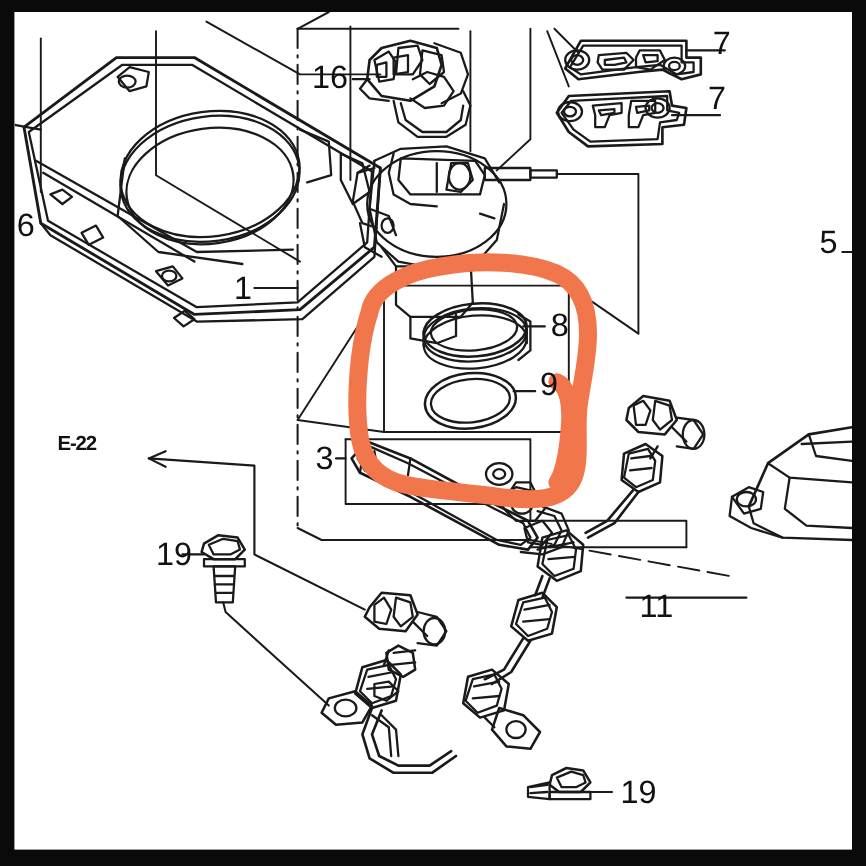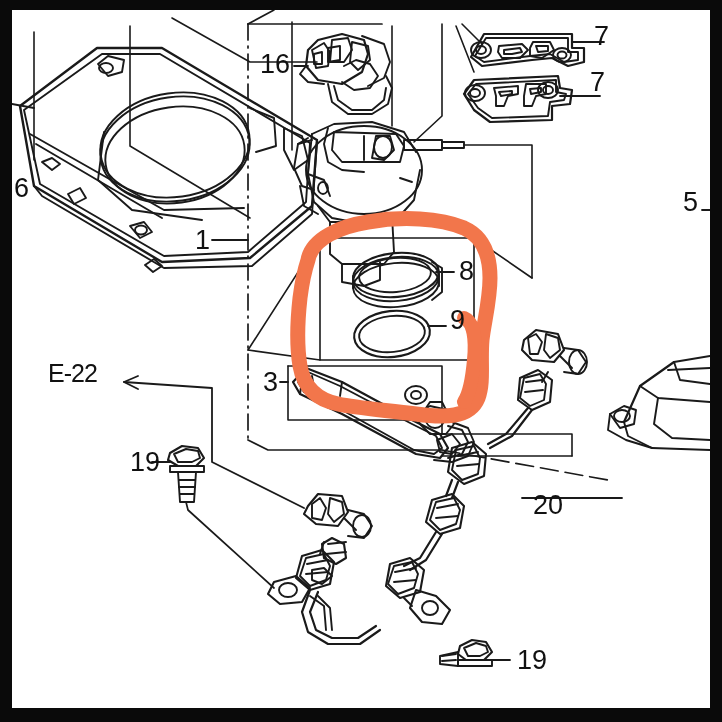--- a/index.html
+++ b/index.html
@@ -16,21 +16,21 @@
   .lbl{
     position:absolute;
     color:#111;
     font-family:"Liberation Sans", sans-serif;
     font-size:27px;
     line-height:1;
     letter-spacing:0px;
     white-space:nowrap;
     user-select:none;
   }
-  .lbl.bold{font-weight:normal;font-size:25px;letter-spacing:-1px;}
+  .lbl.bold{font-weight:bold;font-size:17px;letter-spacing:-1px;}
   #marker{position:absolute;left:0;top:0;width:698px;height:698px;pointer-events:none;}
 </style>
 </head>
 <body>
 
 <div id="page">
   <div id="sheet">
 
     <svg id="art" viewBox="0 0 698 698">
       <g fill="none" stroke="#1a1a1a" stroke-width="1.9" stroke-linejoin="round" stroke-linecap="round">
@@ -315,17 +315,17 @@
     <div class="lbl" style="left: 248px; top: 40.5px;">16</div>
     <div class="lbl" style="left: 582px; top: 12.5px;">7</div>
     <div class="lbl" style="left: 578px; top: 58.5px;">7</div>
     <div class="lbl" style="left: 671px; top: 178.5px;">5</div>
     <div class="lbl" style="left: 183px; top: 216.5px;">1</div>
     <div class="lbl" style="left: 447px; top: 247.5px;">8</div>
     <div class="lbl" style="left: 438px; top: 296.5px;">9</div>
     <div class="lbl" style="left: 251px; top: 358.5px;">3</div>
     <div class="lbl bold" style="left: 36px; top: 350.5px;">E-22</div>
     <div class="lbl" style="left: 118px; top: 438.5px;">19</div>
-    <div class="lbl" style="left: 521px; top: 481.5px;">20</div>
+    <div class="lbl" style="left: 521px; top: 481.5px;">11</div>
     <div class="lbl" style="left: 505px; top: 636.5px;">19</div>
 
   </div>
 </div>
 
 </body></html>

